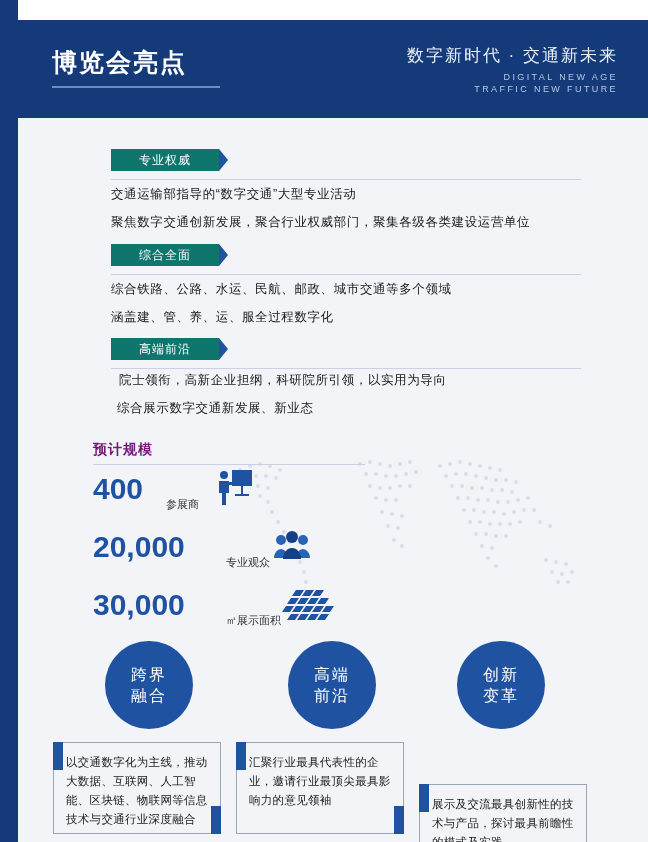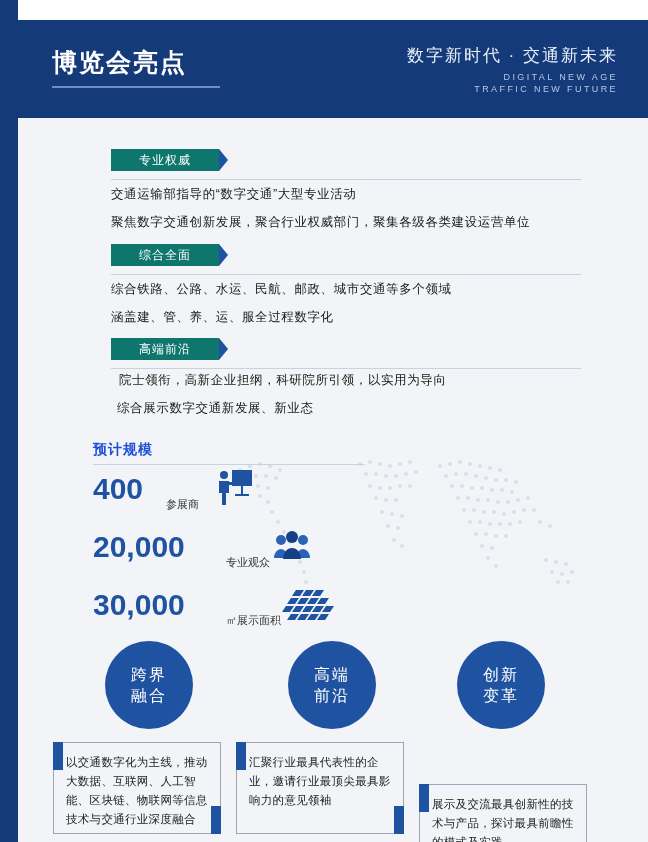--- a/index.html
+++ b/index.html
@@ -100,21 +100,21 @@
     font-size: 12.5px;
     color: #1a1a1a;
     letter-spacing: 0.6px;
   }
 
   
   .scale-title {
     position: absolute;
     left: 93px; top: 441px;
     font-size: 14px;
-    color: #1d4ed8;
+    color: #701a75;
     font-weight: bold;
     letter-spacing: 1px;
   }
   .scale-title-line {
     position: absolute;
     left: 93px; top: 464px;
     width: 272px; height: 1px;
     background: #c9d2e0;
   }
   .bignum {

